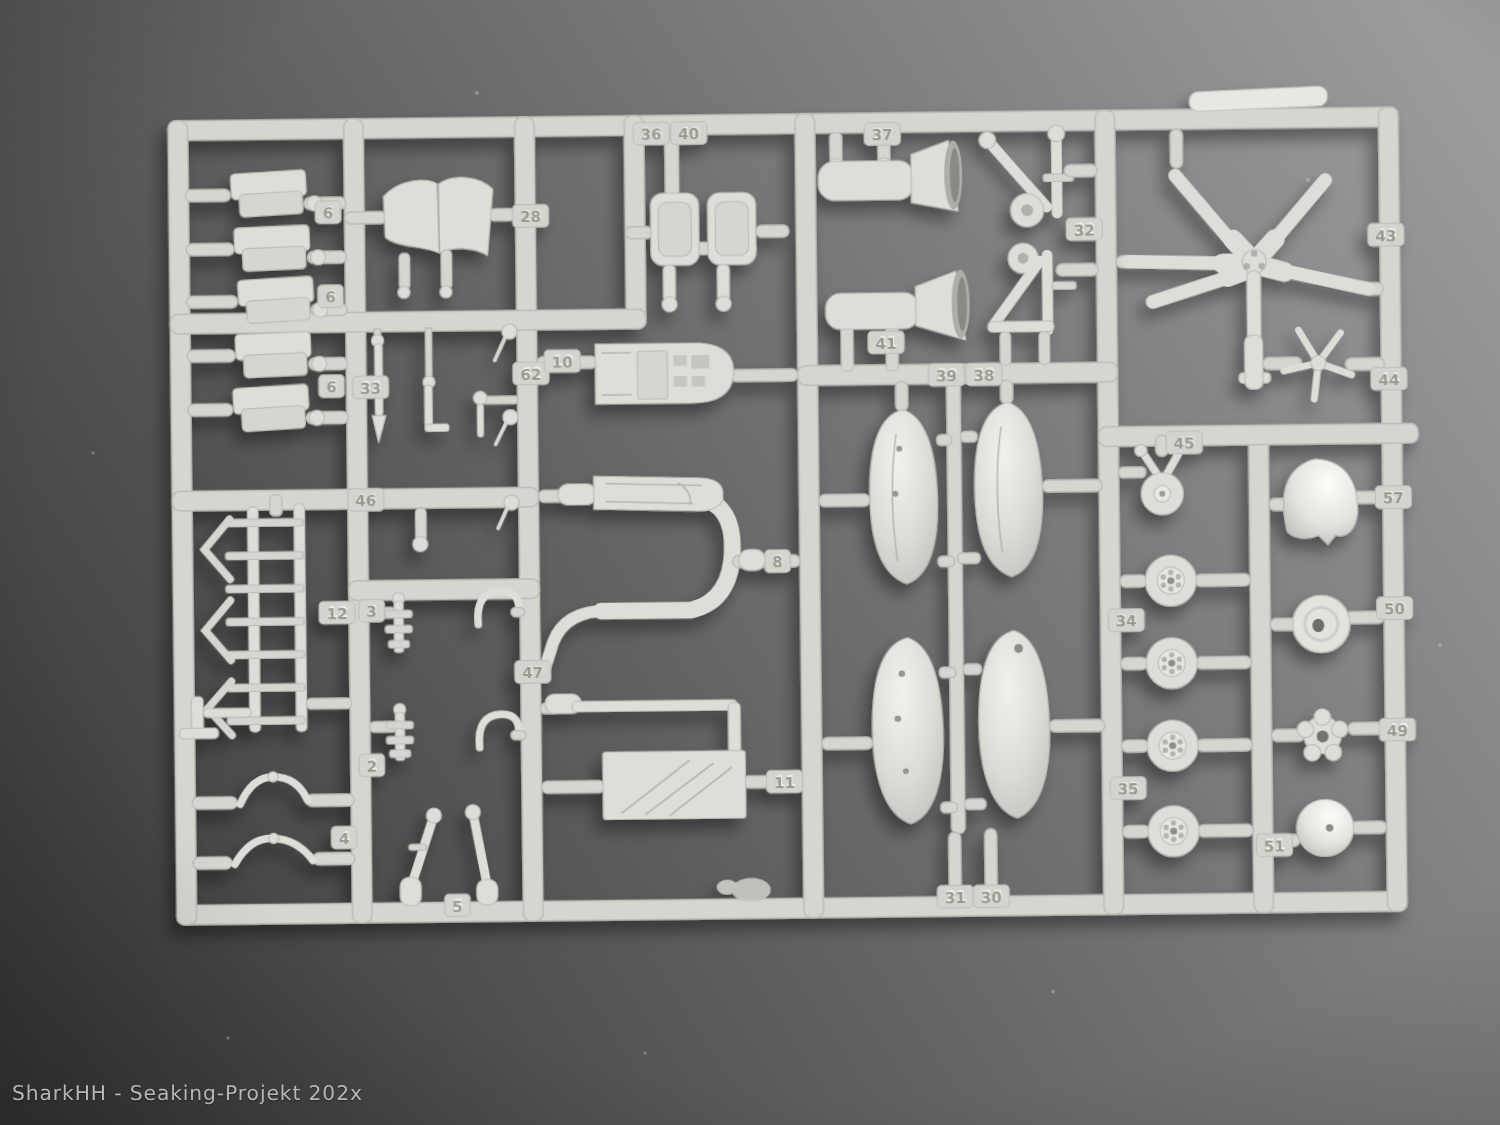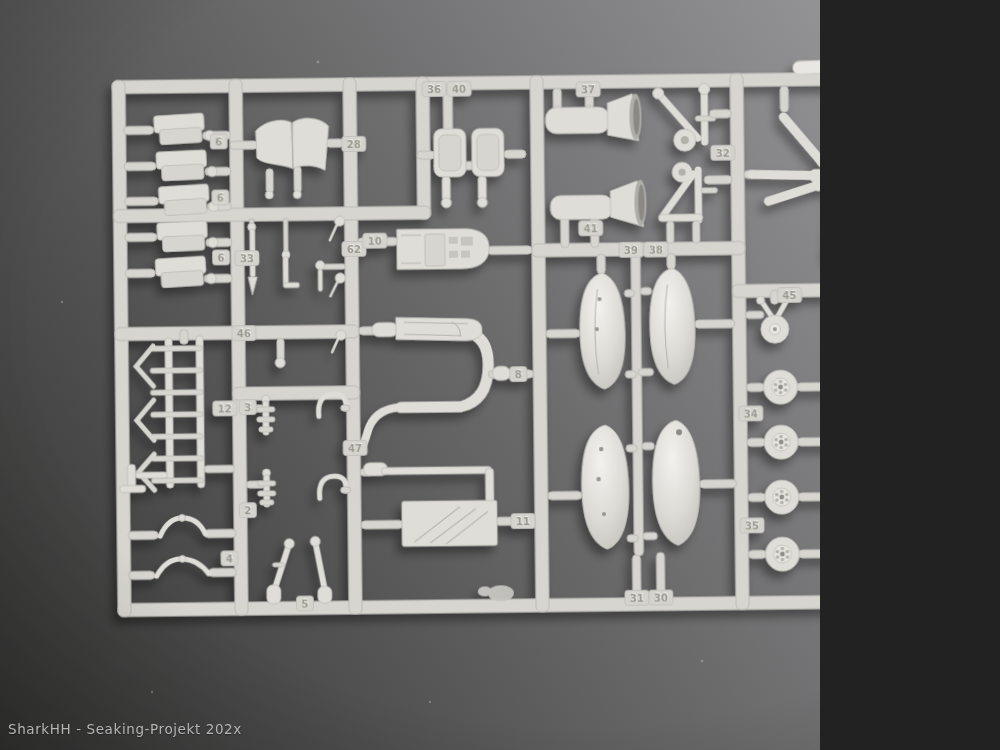--- a/index.html
+++ b/index.html
@@ -1,18 +1,18 @@
 <!DOCTYPE html>
 <html style="--background-dark: #343433; --background-light: #9b9b9e; --plastic: #d6d5d0; --plastic-light: #deddd8; --plastic-bright: #efeeea; --plastic-edge: #bdbcb7; --plastic-dark: #aeada8; --tag-background: #d4d3ce; --tag-digit: #9a998f; --tag-digit-highlight: #eeede9; --watermark-text: #b6b6b6;"><head>
 <meta charset="utf-8">
 <style>
   html,body{margin:0;padding:0;background:#222;}
   #photo{
     position:relative;
-    width:820px;height:750px;
+    width:1000px;height:750px;
     overflow:hidden;
     font-family:"DejaVu Sans", sans-serif;
   }
   #photo svg{display:block;}
   .rail{fill:var(--plastic,#d6d5d0);stroke:var(--plastic-edge,#bdbcb7);stroke-width:1;}
   .part{fill:var(--plastic-light,#deddd8);stroke:var(--plastic-edge,#bdbcb7);stroke-width:.8;}
   .part2{fill:var(--plastic,#d6d5d0);stroke:var(--plastic-edge,#bdbcb7);stroke-width:.8;}
   .tube{stroke:var(--plastic-light,#deddd8);stroke-linecap:round;fill:none;}
   .tube2{stroke:var(--plastic,#d6d5d0);stroke-linecap:round;fill:none;}
   .detail{stroke:var(--plastic-dark,#aeada8);stroke-width:1.1;fill:none;opacity:.8;}

